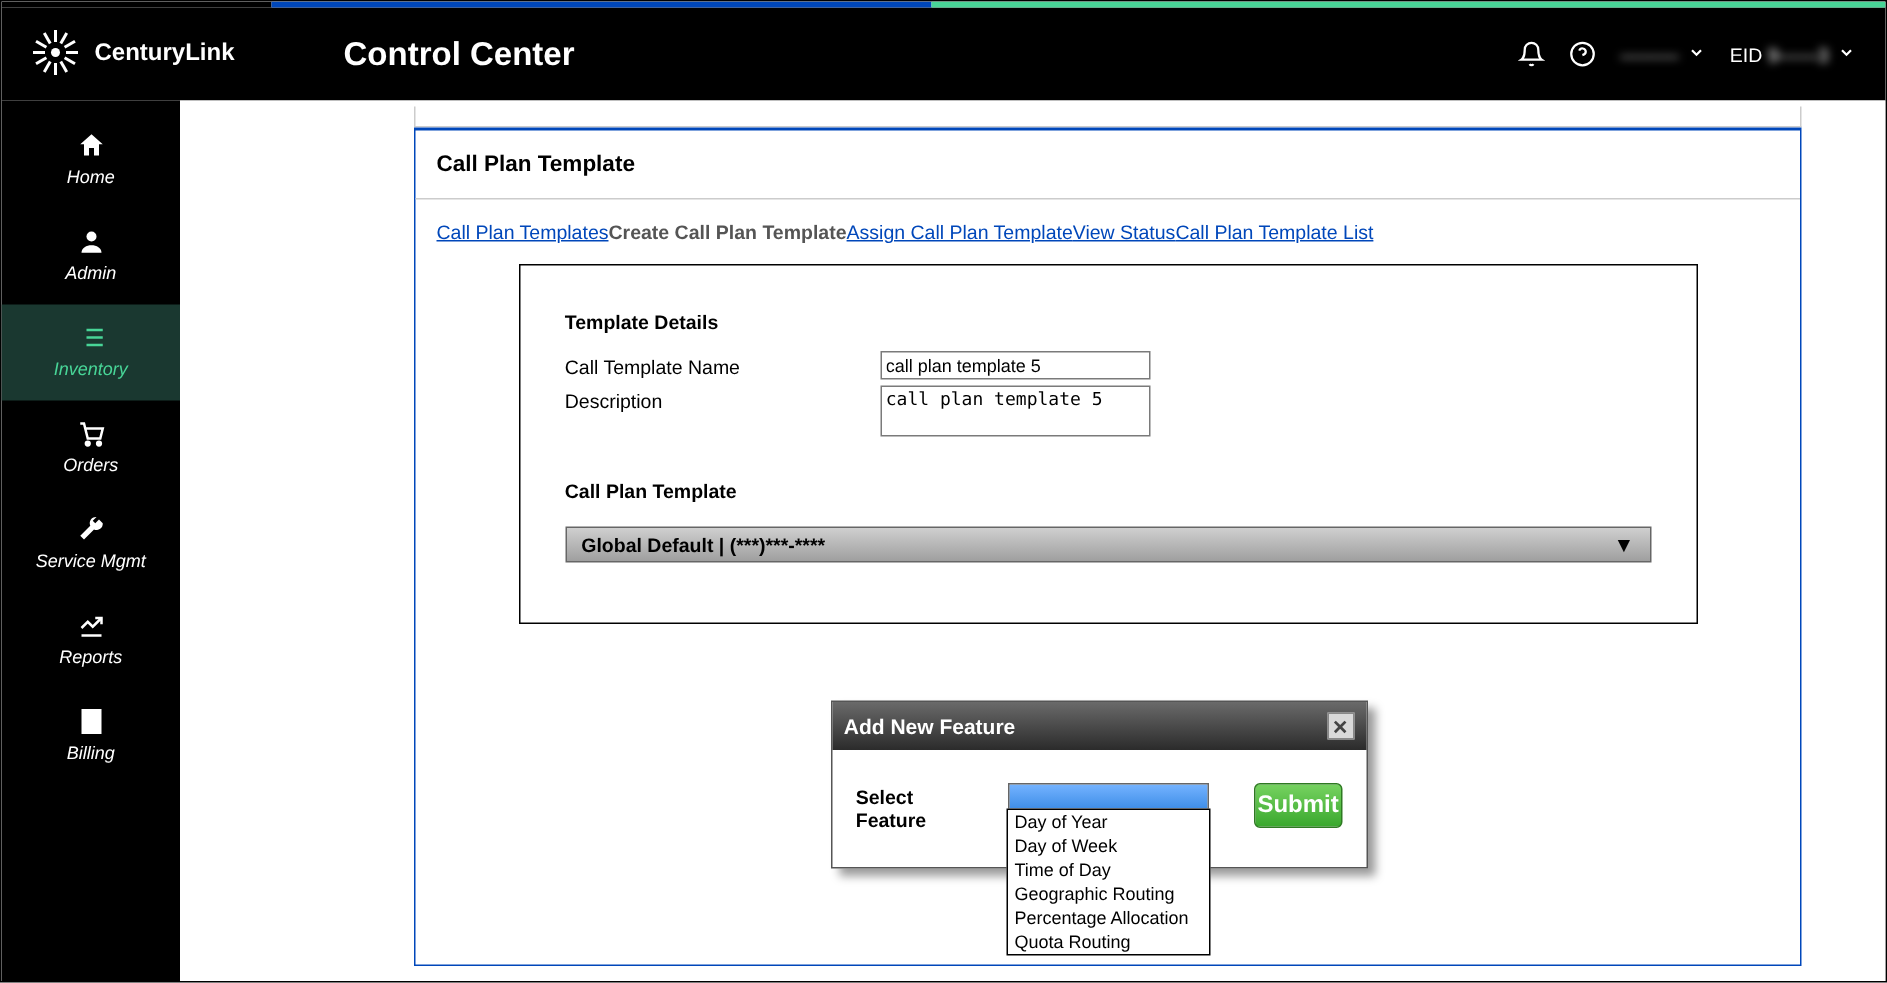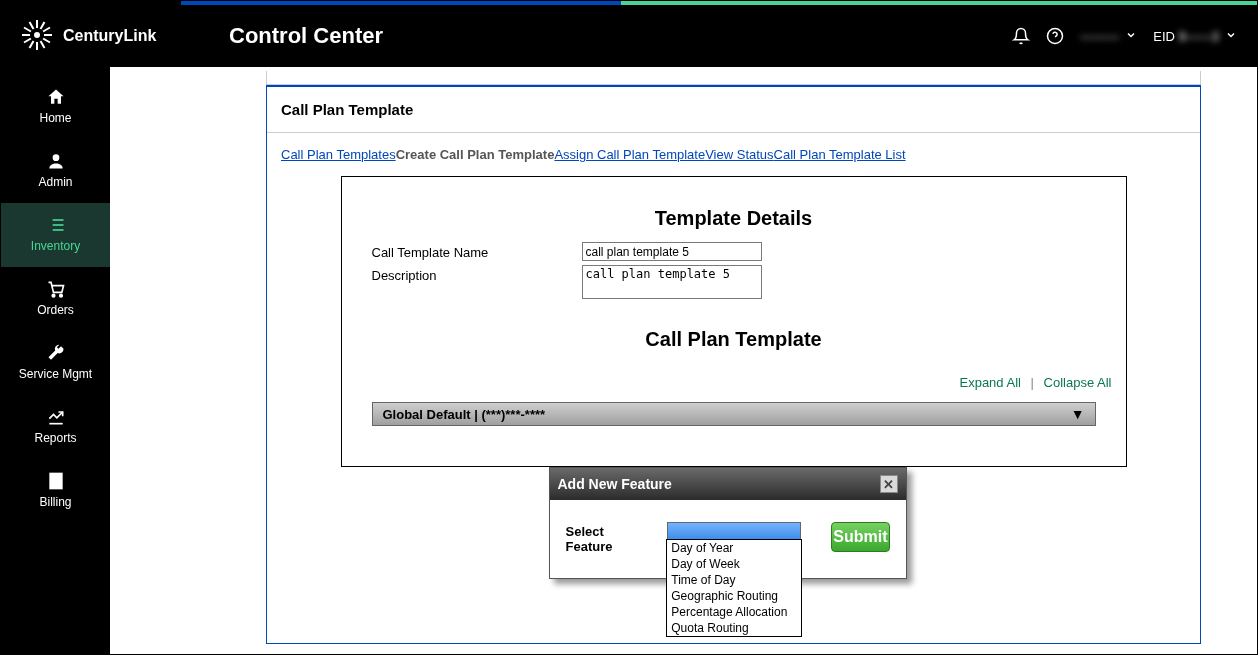--- a/index.html
+++ b/index.html
@@ -14,35 +14,35 @@
 .logo-block { display: flex; align-items: center; gap: 10px; width: 200px; }
 .logo-icon svg { width: 32px; height: 32px; }
 .brand { font-size: 16px; font-weight: 600; }
 .app-title { font-size: 22px; font-weight: 700; margin-left: 8px; }
 .header-right { margin-left: auto; display: flex; align-items: center; gap: 16px; color: #fff; }
 .header-right .hicon { cursor: pointer; display: flex; align-items: center; }
 .user-chip, .eid-chip { display: flex; align-items: center; gap: 6px; cursor: pointer; font-size: 13px; }
 .blur { filter: blur(3px); }
 
 .main { display: flex; height: calc(100% - 66px); }
-.sidebar { width: 109px; background: #000; display: flex; flex-direction: column; padding-top: 8px; }
+.sidebar { width: 119px; background: #000; display: flex; flex-direction: column; padding-top: 8px; font-style: italic; }
 .sidebar-item { color: #fff; text-align: center; padding: 12px 4px 14px; cursor: pointer; font-size: 12px; display: flex; flex-direction: column; align-items: center; gap: 4px; }
 .sidebar-item.active { background: #1a3830; color: #48d597; }
 .sidebar-item svg { width: 20px; height: 20px; }
 
 .content { flex: 1; background: #fff; position: relative; overflow: hidden; }
 .panel-title-bar { position: absolute; left: 156px; top: 4px; right: 56px; height: 14px; border: 1px solid #ccc; border-top: none; background: #fff; }
 .panel { position: absolute; left: 156px; top: 18px; right: 56px; bottom: 10px; border: 1px solid #0047ba; border-top: 2px solid #0047ba; background: #fff; }
 .panel-title { font-size: 15px; font-weight: 700; padding: 14px 14px 14px; color: #000; }
 .breadcrumb { border-top: 1px solid #ccc; padding: 14px 14px; display: flex; font-size: 13px; }
 .breadcrumb a { color: #0047ba; text-decoration: underline; cursor: pointer; }
 .breadcrumb .current { color: #555; font-weight: 700; text-decoration: none; }
 
 .form-box { border: 1px solid #000; margin: 0 auto; width: 786px; padding: 18px 0 40px; position: relative; }
-.section-h { font-size: 20px; font-weight: 700; padding: 12px 30px 10px; text-align: center; }
+.section-h { font-size: 13px; font-weight: 700; padding: 12px 30px 10px; }
 .field-row { display: flex; align-items: flex-start; padding: 2px 30px; }
 .field-label { width: 210px; padding-top: 3px; font-size: 13px; }
 .field-input input[type=text] { width: 180px; height: 19px; border: 1px solid #7a7a7a; font-size: 12px; padding: 1px 3px; }
 .field-input textarea { width: 180px; height: 34px; border: 1px solid #7a7a7a; font-size: 12px; padding: 1px 3px; resize: none; overflow-y: scroll; }
 
 .expand-collapse { text-align: right; padding: 14px 14px 6px; font-size: 13px; color: #0a7850; }
 .expand-collapse a { color: #0a7850; text-decoration: none; cursor: pointer; }
 .expand-collapse .divider { color: #888; margin: 0 6px; }
 
 .acc-header { margin: 6px 30px 0; height: 24px; background: linear-gradient(#cfcfcf, #9f9f9f); border: 1px solid #666; display: flex; align-items: center; padding: 0 10px; font-size: 13px; font-weight: 700; color: #000; cursor: pointer; position: relative; }
@@ -203,25 +203,20 @@
           <div class="field-label">Call Template Name</div>
           <div class="field-input"><input type="text" value="call plan template 5" style=""></div>
         </div>
         <div class="field-row">
           <div class="field-label">Description</div>
           <div class="field-input"><textarea style="">call plan template 5</textarea></div>
         </div>
 
         <div class="section-h" style="padding-top:24px">Call Plan Template</div>
 
-        <div class="expand-collapse">
-          <a>Expand All</a>
-          <span class="divider">|</span>
-          <a>Collapse All</a>
-        </div>
 
         <div class="acc-header">
           <span>Global Default | (***)***-****</span>
           <span class="chev">▼</span>
         </div>
 
         <div class="modal">
           <div class="modal-head">
             <span>Add New Feature</span>
             <span class="modal-close">✕</span>

